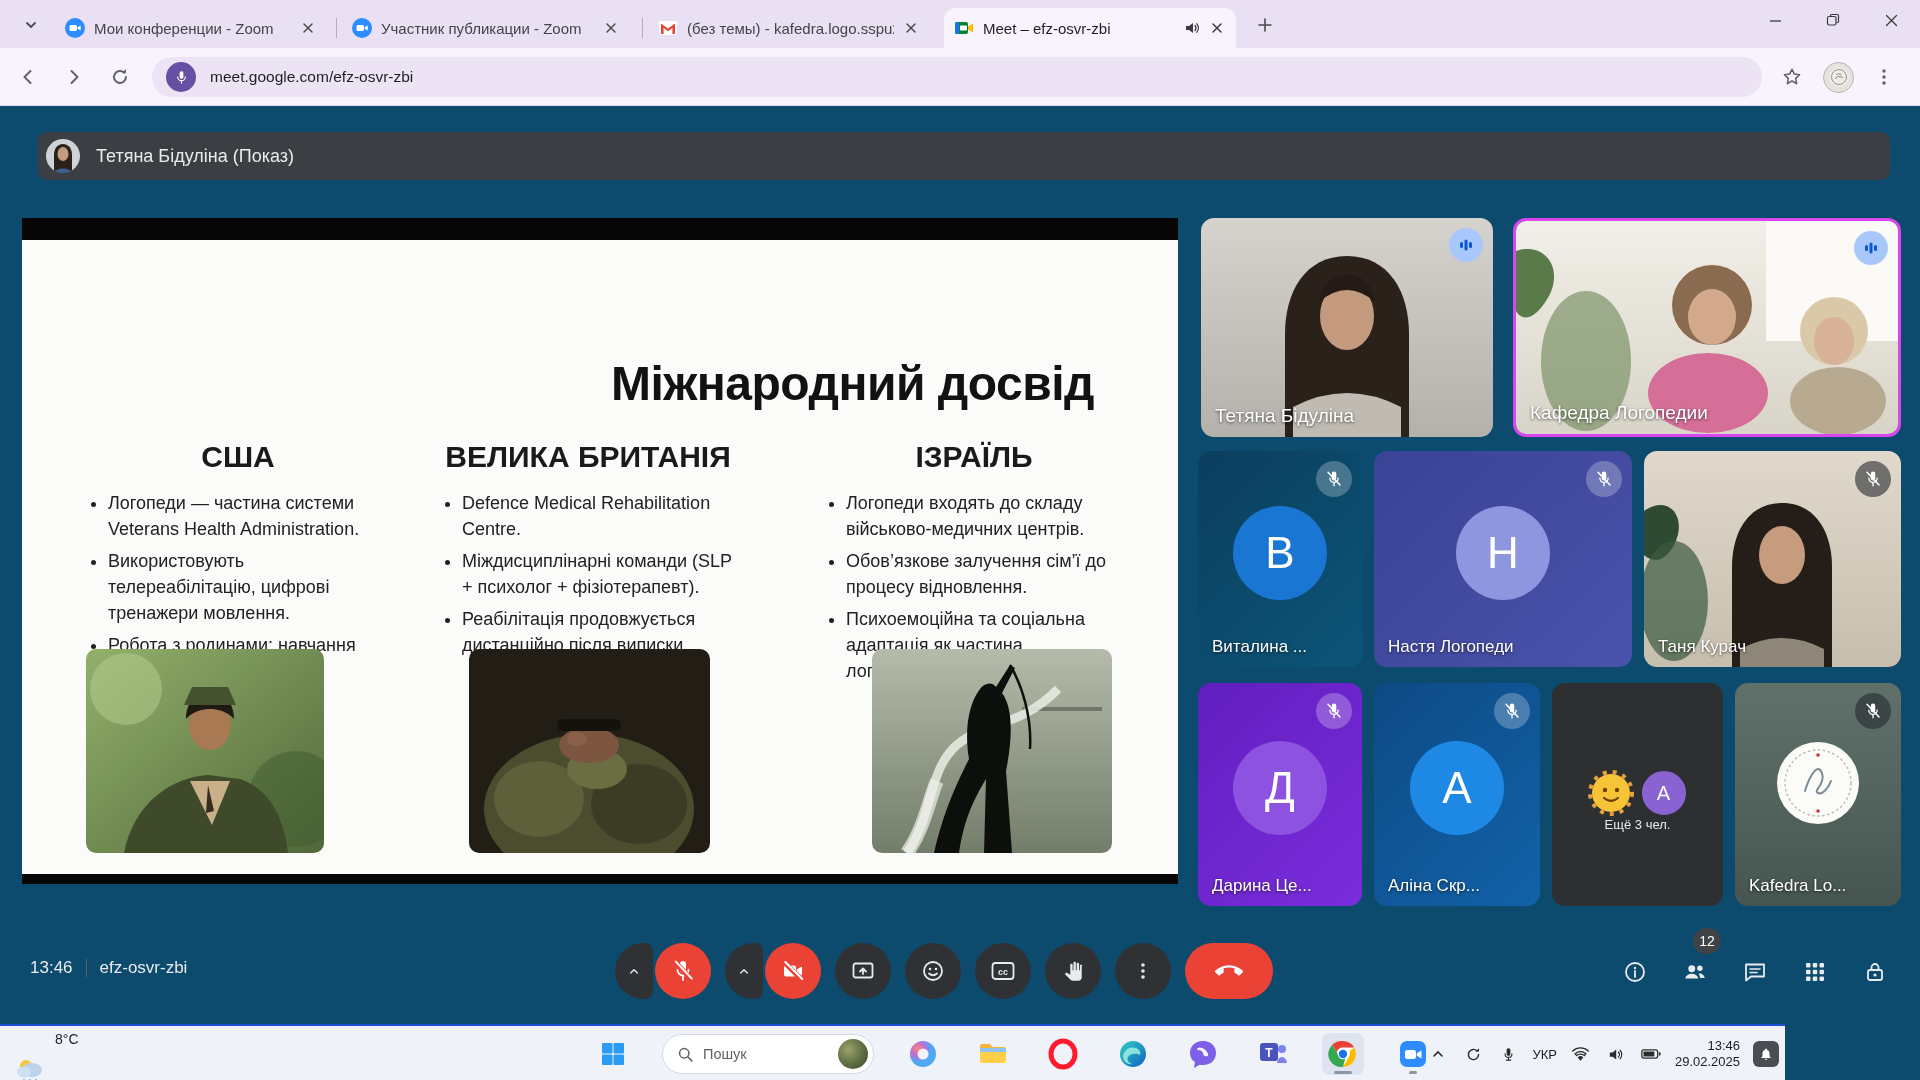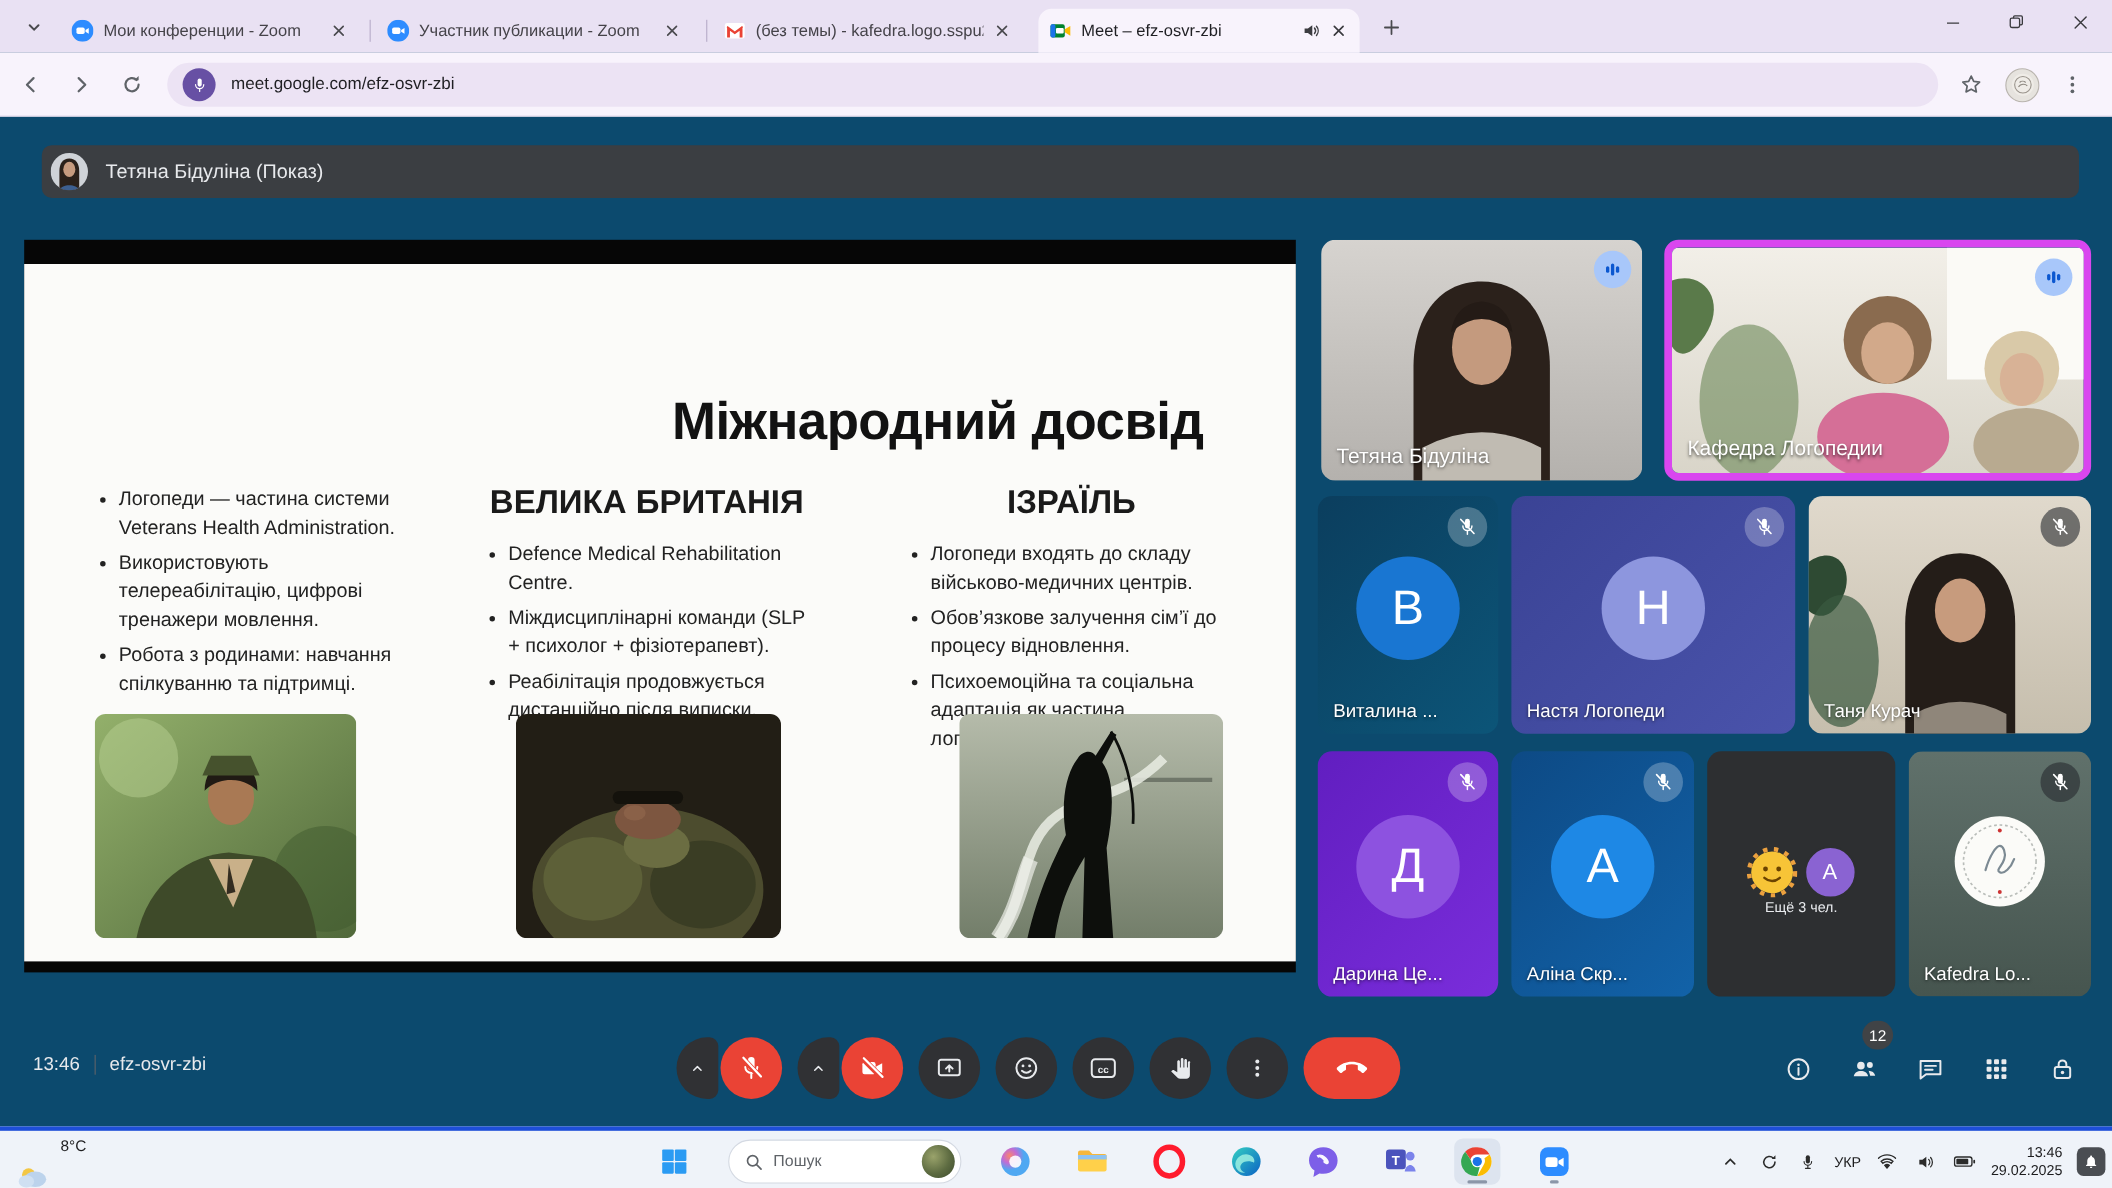--- a/index.html
+++ b/index.html
@@ -29,21 +29,21 @@
   .slide{position:absolute;left:22px;top:218px;width:1156px;height:666px;background:#060606;}
   .slide-inner{position:absolute;left:0;top:22px;width:1156px;height:634px;background:#fbfbf9;}
   .stitle{position:absolute;left:0;top:116px;width:100%;padding-right:84px;box-sizing:border-box;text-align:right;font-size:48px;font-weight:bold;color:#121212;letter-spacing:-.5px;}
   .scol{position:absolute;top:200px;}
   .scol h3{margin:0 0 16px 0;text-align:center;font-size:30px;font-weight:bold;color:#1a1a1a;}
   .scol ul{margin:0;padding:0 0 0 20px;font-size:18px;line-height:26px;color:#222;}
   .scol li{margin-bottom:6px;}
   .sphoto{position:absolute;top:409px;height:204px;border-radius:10px;overflow:hidden;}
   
   .tile{position:absolute;border-radius:13px;overflow:hidden;box-sizing:border-box;}
-  .tile.outlined{border:7px solid #d946ef;}
+  .tile.outlined{border:3px solid #d946ef;}
   .tname{position:absolute;left:14px;bottom:10px;color:#fff;font-size:17px;font-weight:500;text-shadow:0 1px 3px rgba(0,0,0,.65);white-space:nowrap;}
   .tname.big{font-size:19px;}
   .mutebadge{position:absolute;top:10px;right:10px;width:36px;height:36px;border-radius:50%;background:rgba(255,255,255,.25);display:flex;align-items:center;justify-content:center;}
   .mutebadge.dark{background:rgba(38,42,46,.6);}
   .speakbadge{position:absolute;top:10px;right:10px;width:34px;height:34px;border-radius:50%;background:#a8c7fa;display:flex;align-items:center;justify-content:center;}
   .initcircle{position:absolute;left:50%;top:47%;transform:translate(-50%,-50%);width:94px;height:94px;border-radius:50%;display:flex;align-items:center;justify-content:center;color:#fff;font-size:44px;}
   .moreavs{position:absolute;left:50%;top:86px;transform:translateX(-50%);display:flex;gap:6px;align-items:center;}
   .morelabel{position:absolute;left:0;width:100%;top:134px;text-align:center;color:#e8eaed;font-size:13px;font-weight:500;}
   .avA{width:44px;height:44px;border-radius:50%;background:#8a63d2;display:flex;align-items:center;justify-content:center;color:#fff;font-size:20px;border:2px solid #2d2f31;}
   
@@ -51,21 +51,21 @@
   .meetmeta .mdiv{width:1px;height:18px;background:#5f6368;margin:0 13px;}
   .controls{position:absolute;left:615px;top:943px;height:56px;display:flex;align-items:center;gap:14px;}
   .combo{display:flex;align-items:center;gap:2px;}
   .chevseg{width:38px;height:56px;background:#303134;border-radius:28px 8px 8px 28px;display:flex;align-items:center;justify-content:center;}
   .redbtn{width:56px;height:56px;border-radius:50%;background:#ea4335;display:flex;align-items:center;justify-content:center;}
   .cbtn{width:56px;height:56px;border-radius:50%;background:#303134;display:flex;align-items:center;justify-content:center;}
   .endbtn{width:88px;height:56px;border-radius:28px;background:#ea4335;display:flex;align-items:center;justify-content:center;}
   .rightic{position:absolute;top:957px;width:30px;height:30px;display:flex;align-items:center;justify-content:center;}
   .countbadge{position:absolute;left:1693px;top:928px;min-width:28px;height:26px;border-radius:13px;background:#404346;color:#fff;font-size:14px;display:flex;align-items:center;justify-content:center;padding:0 4px;box-sizing:border-box;}
   
-  .taskbar{position:absolute;left:0;top:1024px;width:1920px;height:56px;background:#eff3f9;border-top:4px solid #1d4ed8;box-sizing:border-box;}
+  .taskbar{position:absolute;left:0;top:1024px;width:1785px;height:56px;background:#eff3f9;border-top:2px solid #1d4ed8;box-sizing:border-box;}
   .weather{position:absolute;left:14px;top:5px;display:flex;align-items:center;gap:9px;}
   .weather .wt{font-size:14px;color:#1d1d1f;line-height:17px;}
   .weather .wd{font-size:12px;color:#5a5f66;line-height:15px;margin-top:45px;}
   .tbcenter{position:absolute;left:592px;top:7px;display:flex;align-items:center;gap:28px;}
   .tbic{width:42px;height:42px;border-radius:8px;display:flex;align-items:center;justify-content:center;position:relative;}
   .tbic.activeapp{background:#dde4ef;}
   .runbar{position:absolute;bottom:1px;left:50%;transform:translateX(-50%);height:3px;border-radius:2px;background:#8b96a8;}
   .searchpill{height:40px;width:212px;border-radius:20px;background:#fff;border:1px solid #d4d9e2;display:flex;align-items:center;padding:0 5px 0 14px;box-sizing:border-box;gap:9px;}
   .searchpill .stxt{flex:1;font-size:14.5px;color:#5f6368;}
   .camocircle{width:30px;height:30px;border-radius:50%;background:radial-gradient(circle at 35% 35%,#9aa36b,#5d6b41 55%,#3c4a2c);}
@@ -236,20 +236,21 @@
         </g>
       </svg>
     <span class="btxt">Тетяна Бідуліна (Показ)</span>
   </div>
 
   <div class="slide">
     <div class="slide-inner">
       <div class="stitle">Міжнародний досвід</div>
 
       <div class="scol" style="left:66px;width:300px;">
+        <h3>США</h3>
         <ul>
           <li>Логопеди — частина системи Veterans Health Administration.</li>
           <li>Використовують телереабілітацію, цифрові тренажери мовлення.</li>
           <li>Робота з родинами: навчання спілкуванню та підтримці.</li>
         </ul>
       </div>
 
       <div class="scol" style="left:420px;width:292px;">
         <h3>ВЕЛИКА БРИТАНІЯ</h3>
         <ul>

